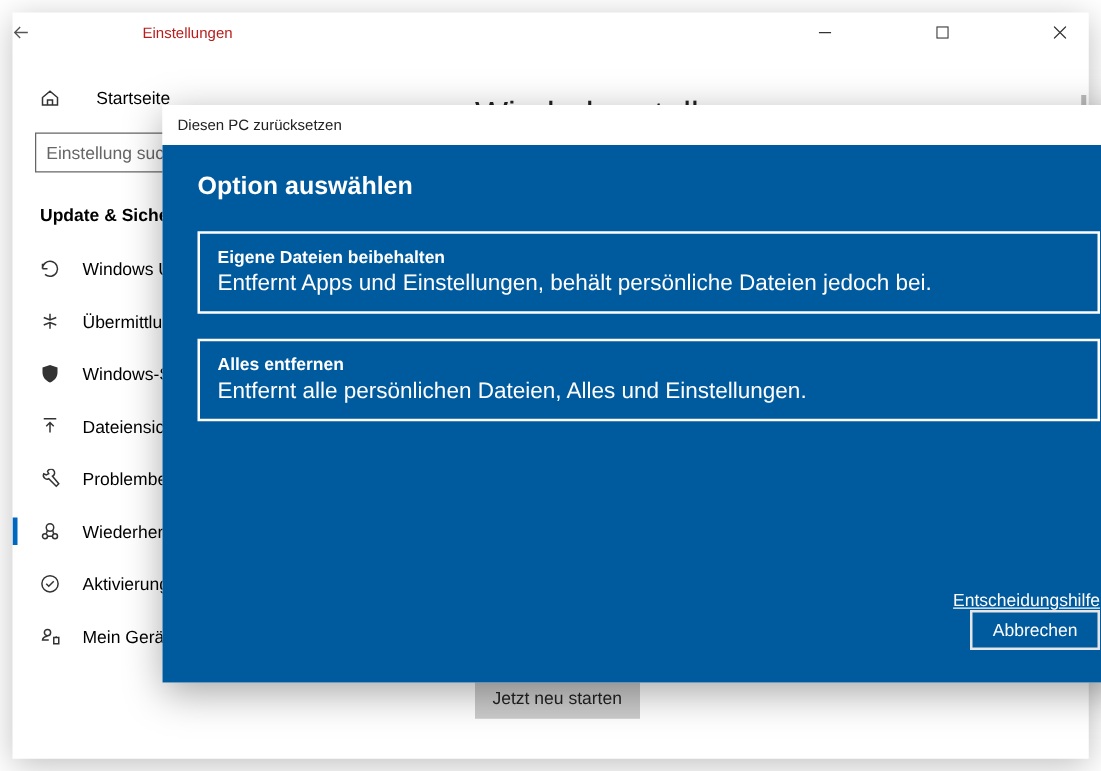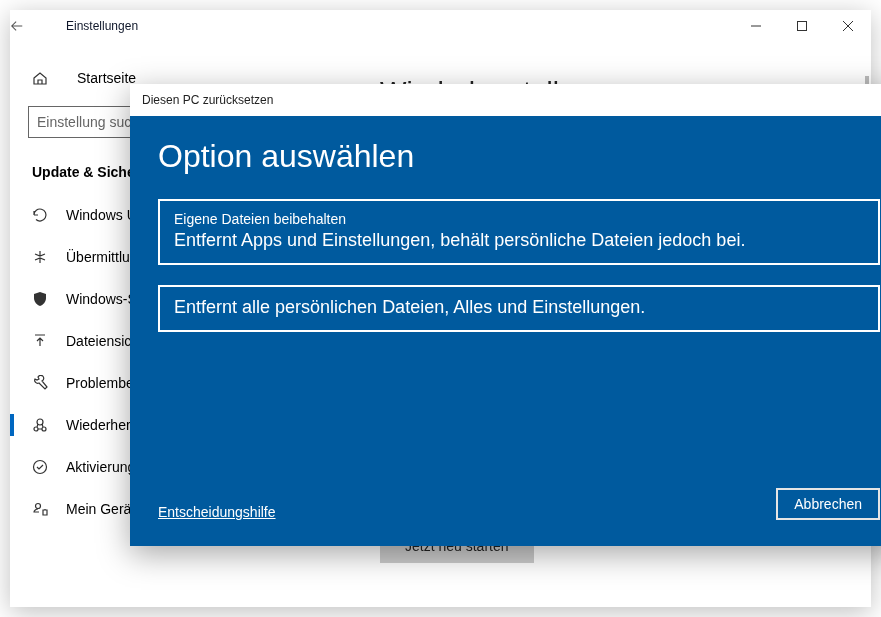--- a/index.html
+++ b/index.html
@@ -19,21 +19,22 @@
     background: #fff;
     box-shadow: 0 5px 25px rgba(0,0,0,0.25);
     display: flex;
     flex-direction: column;
   }
   .titlebar {
     height: 32px;
     display: flex;
     align-items: center;
     font-size: 12px;
-    color: #0f172a;
+    color: #b91c1c;
+    gap: 48px;
   }
   .titlebar .back {
     width: 46px; text-align: center; font-size: 14px; color: #666;
   }
   .titlebar .title { padding-left: 10px; }
   .titlebar .spacer { flex: 1; }
   .titlebar .btn {
     width: 46px; height: 32px;
     display: flex; align-items: center; justify-content: center;
     color: #333; font-size: 10px;
@@ -86,24 +87,24 @@
     flex: 1;
     padding: 34px 40px 20px 40px;
     position: relative;
   }
   .main-h1 {
     font-size: 28px; font-weight: 400; margin: 0 0 30px 0;
     color: #222;
   }
   .restart-btn {
     position: absolute;
-    left: 40px; bottom: 44px;
+    left: 40px; bottom: 32px;
     background: #ccc;
     border: none;
-    padding: 9px 25px;
+    padding: 9px 14px;
     font-size: 14px;
     color: #222;
   }
   .scrollbar {
     position: absolute;
     right: 2px; top: 34px; bottom: 10px; width: 4px;
   }
   .scrollbar .thumb {
     position: absolute; left:0; right:0; top:0; height: 40%;
     background: #bbb;
@@ -125,39 +126,40 @@
   }
   .modal-body {
     background: #005a9e;
     color: #fff;
     padding: 22px 28px 26px 28px;
     height: 430px;
     display: flex;
     flex-direction: column;
   }
   .modal-h {
-    font-size: 32px; font-weight: 400; margin: 0 0 24px 0;
+    font-size: 20px; font-weight: 700; margin: 0 0 24px 0;
     color: #fff;
   }
   .option {
     border: 2px solid #fff;
     padding: 10px 14px 12px 14px;
     margin-bottom: 20px;
   }
   .option-t {
-    font-weight: 400; font-size: 14px; margin-bottom: 3px;
+    font-weight: 700; font-size: 14px; margin-bottom: 3px;
   }
   .option-d {
     font-size: 18px;
   }
   .modal-footer {
     margin-top: auto;
     display: flex;
     align-items: flex-end;
     justify-content: space-between;
+    flex-direction: column;
   }
   .help-link {
     font-size: 14px;
     text-decoration: underline;
     color: #fff;
   }
   .cancel-btn {
     border: 2px solid #e5e5e5;
     padding: 6px 16px;
     font-size: 14px;
@@ -294,20 +296,21 @@
 <div class="modal">
   <div class="modal-title">Diesen PC zurücksetzen</div>
   <div class="modal-body">
     <h2 class="modal-h">Option auswählen</h2>
 
     <div class="option">
       <div class="option-t">Eigene Dateien beibehalten</div>
       <div class="option-d">Entfernt Apps und Einstellungen, behält persönliche Dateien jedoch bei.</div>
     </div>
     <div class="option">
+      <div class="option-t">Alles entfernen</div>
       <div class="option-d">Entfernt alle persönlichen Dateien, Alles und Einstellungen.</div>
     </div>
 
     <div class="modal-footer">
       <a class="help-link">Entscheidungshilfe</a>
       <div class="cancel-btn">Abbrechen</div>
     </div>
   </div>
 </div>
 

